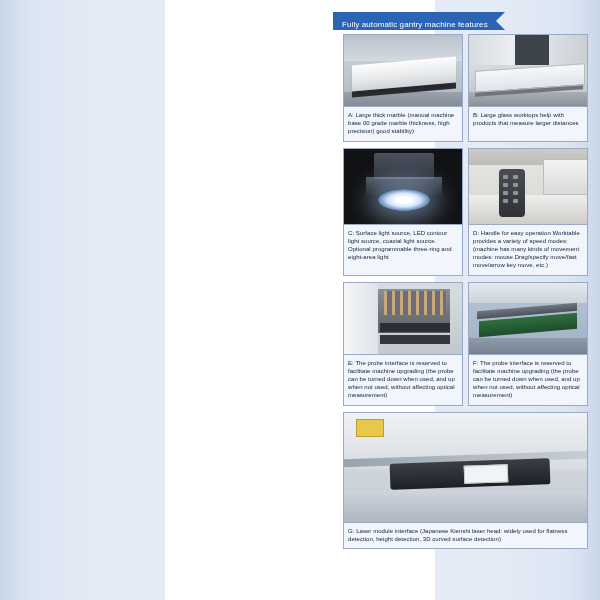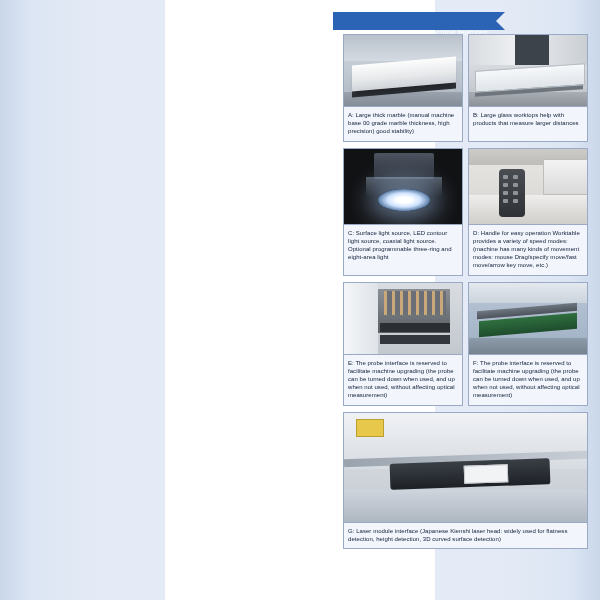--- a/index.html
+++ b/index.html
@@ -34,21 +34,21 @@
     top: 12px;
     display: flex;
     align-items: stretch;
     height: 18px;
   }
   .banner {
     background: #2b64b5;
     color: #ffffff;
     font-size: 8px;
     line-height: 18px;
-    padding: 12px 8px 0 9px;
+    padding: 4px 8px 0 9px;
     white-space: nowrap;
     letter-spacing: .1px;
   }
   .banner-tail {
     width: 0;
     height: 0;
     border-top: 9px solid #2b64b5;
     border-bottom: 9px solid #2b64b5;
     border-right: 9px solid transparent;
   }

